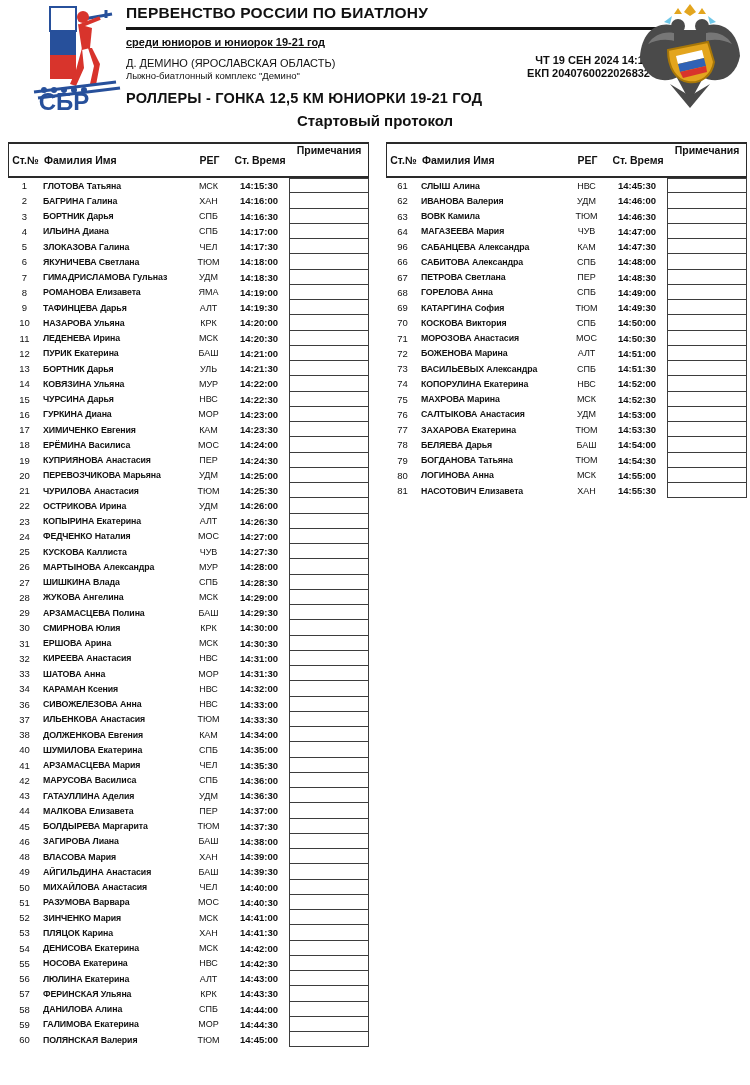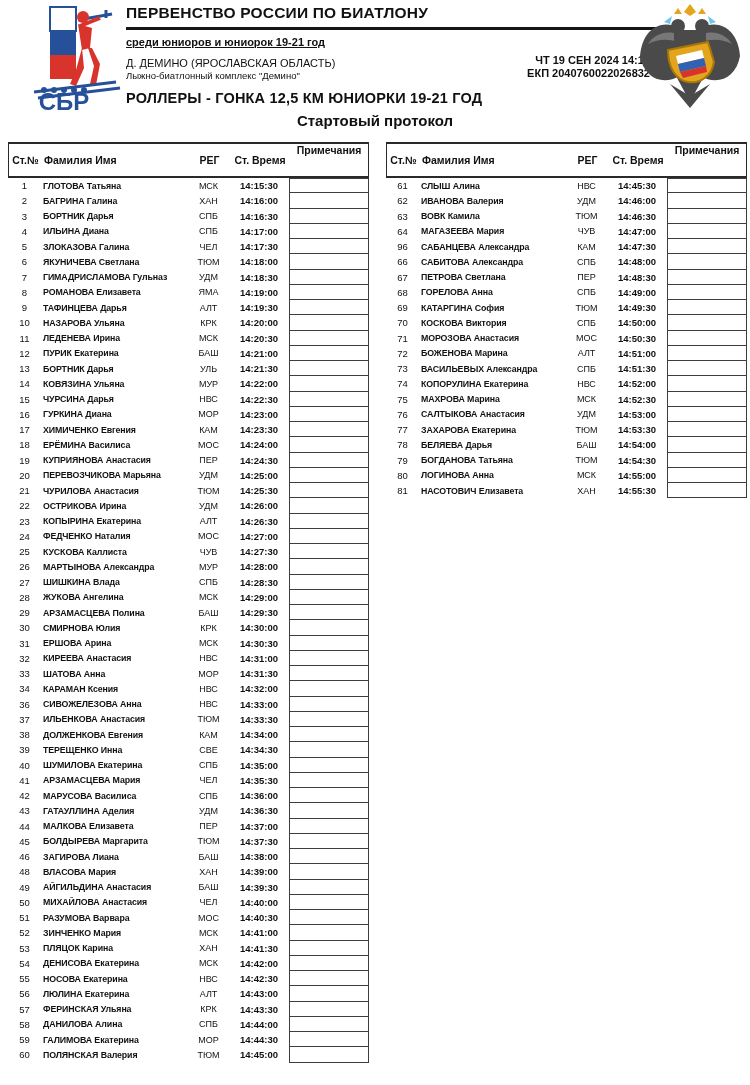--- a/index.html
+++ b/index.html
@@ -513,29 +513,20 @@
     <div class="row">
       <span class="c-num">38</span>
       <span class="c-name">ДОЛЖЕНКОВА Евгения</span>
       <span class="c-reg">КАМ</span>
       <span class="c-time">14:34:00</span>
       <span class="c-note">
         <span class="note-box"></span>
       </span>
     </div>
 
-    <div class="row">
-      <span class="c-num">39</span>
-      <span class="c-name">ТЕРЕЩЕНКО Инна</span>
-      <span class="c-reg">СВЕ</span>
-      <span class="c-time">14:34:30</span>
-      <span class="c-note">
-        <span class="note-box"></span>
-      </span>
-    </div>
 
     <div class="row">
       <span class="c-num">40</span>
       <span class="c-name">ШУМИЛОВА Екатерина</span>
       <span class="c-reg">СПБ</span>
       <span class="c-time">14:35:00</span>
       <span class="c-note">
         <span class="note-box"></span>
       </span>
     </div>

